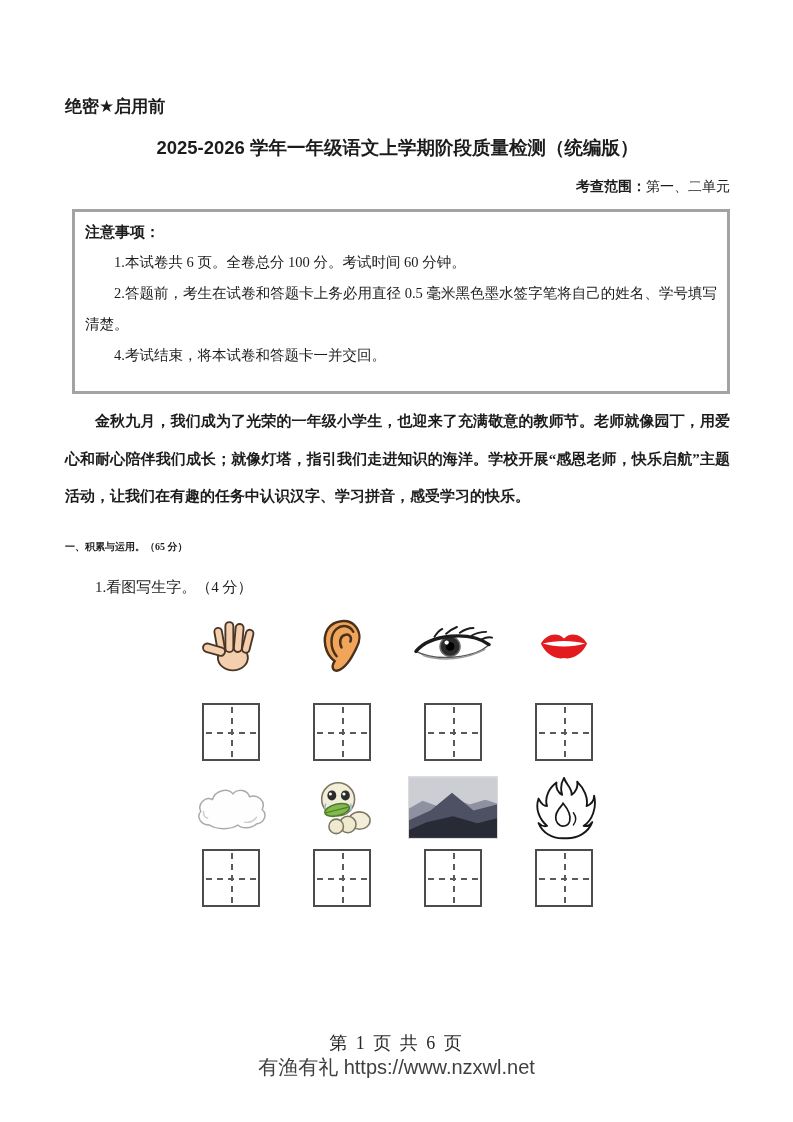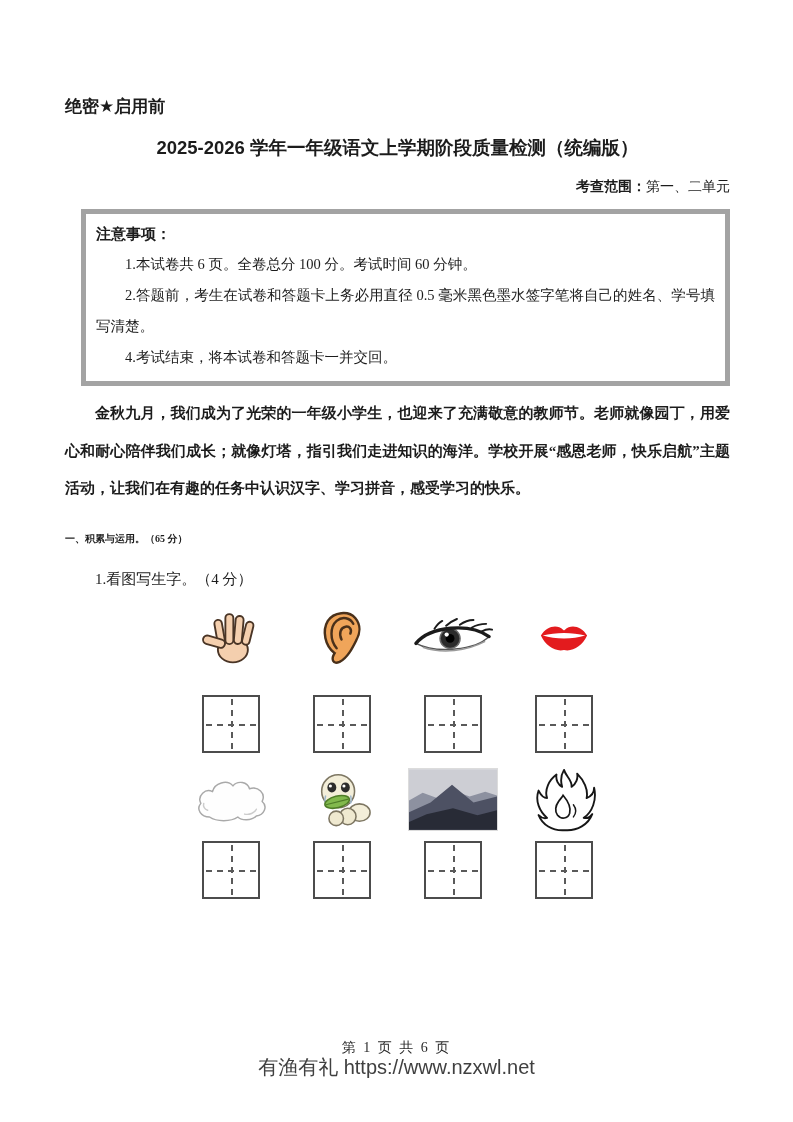--- a/index.html
+++ b/index.html
@@ -25,23 +25,23 @@
   }
   .subtitle {
     font-family:"Liberation Sans","DejaVu Sans",sans-serif;
     font-weight:700; font-size:19.5px; text-align:center;
     margin:24px 0 0 0; line-height:26px;
   }
   .scope { text-align:right; font-size:14px; margin:17px 0 0 0; line-height:18px; }
   .scope .lbl { font-weight:700; }
 
   .notice {
-    border:5px solid #a3a3a3;
-    margin:13px 0 0 16px;
-    padding:5px 10px 8px 10px;
+    border:3px solid #a3a3a3;
+    margin:13px 0 0 7px;
+    padding:5px 10px 20px 10px;
   }
   .notice-heading {
     font-family:"Liberation Sans","DejaVu Sans",sans-serif;
     font-weight:700; font-size:15px; line-height:30px;
   }
   .notice p { margin:0; text-indent:2em; font-size:14.5px; line-height:31px; text-align:justify; }
 
   .para {
     margin:9px 0 0 0; text-indent:2em;
     font-weight:700; font-size:15px; line-height:37.5px;
@@ -71,21 +71,21 @@
     border-top:2px dashed #5a5a5a;
   }
   .tzg::after {
     content:""; position:absolute; top:2px; bottom:2px; left:50%;
     border-left:2px dashed #5a5a5a;
   }
   .photo-frame { border:1px solid #dcdcdc; line-height:0; }
 
   .page-num {
     position:absolute; top:1031px; left:0; width:100%;
-    text-align:center; font-size:14px; letter-spacing:2px; color:#2a2a2a;margin-top:8px;
+    text-align:center; font-size:18px; letter-spacing:2px; color:#2a2a2a;
   }
   .watermark {
     position:absolute; top:1054px; left:0; width:100%;
     text-align:center; font-size:20px; color:#404040;
     font-family:"Liberation Sans","DejaVu Sans",sans-serif;
   }
   svg { display:block; }
 </style>
 </head>
 <body>

